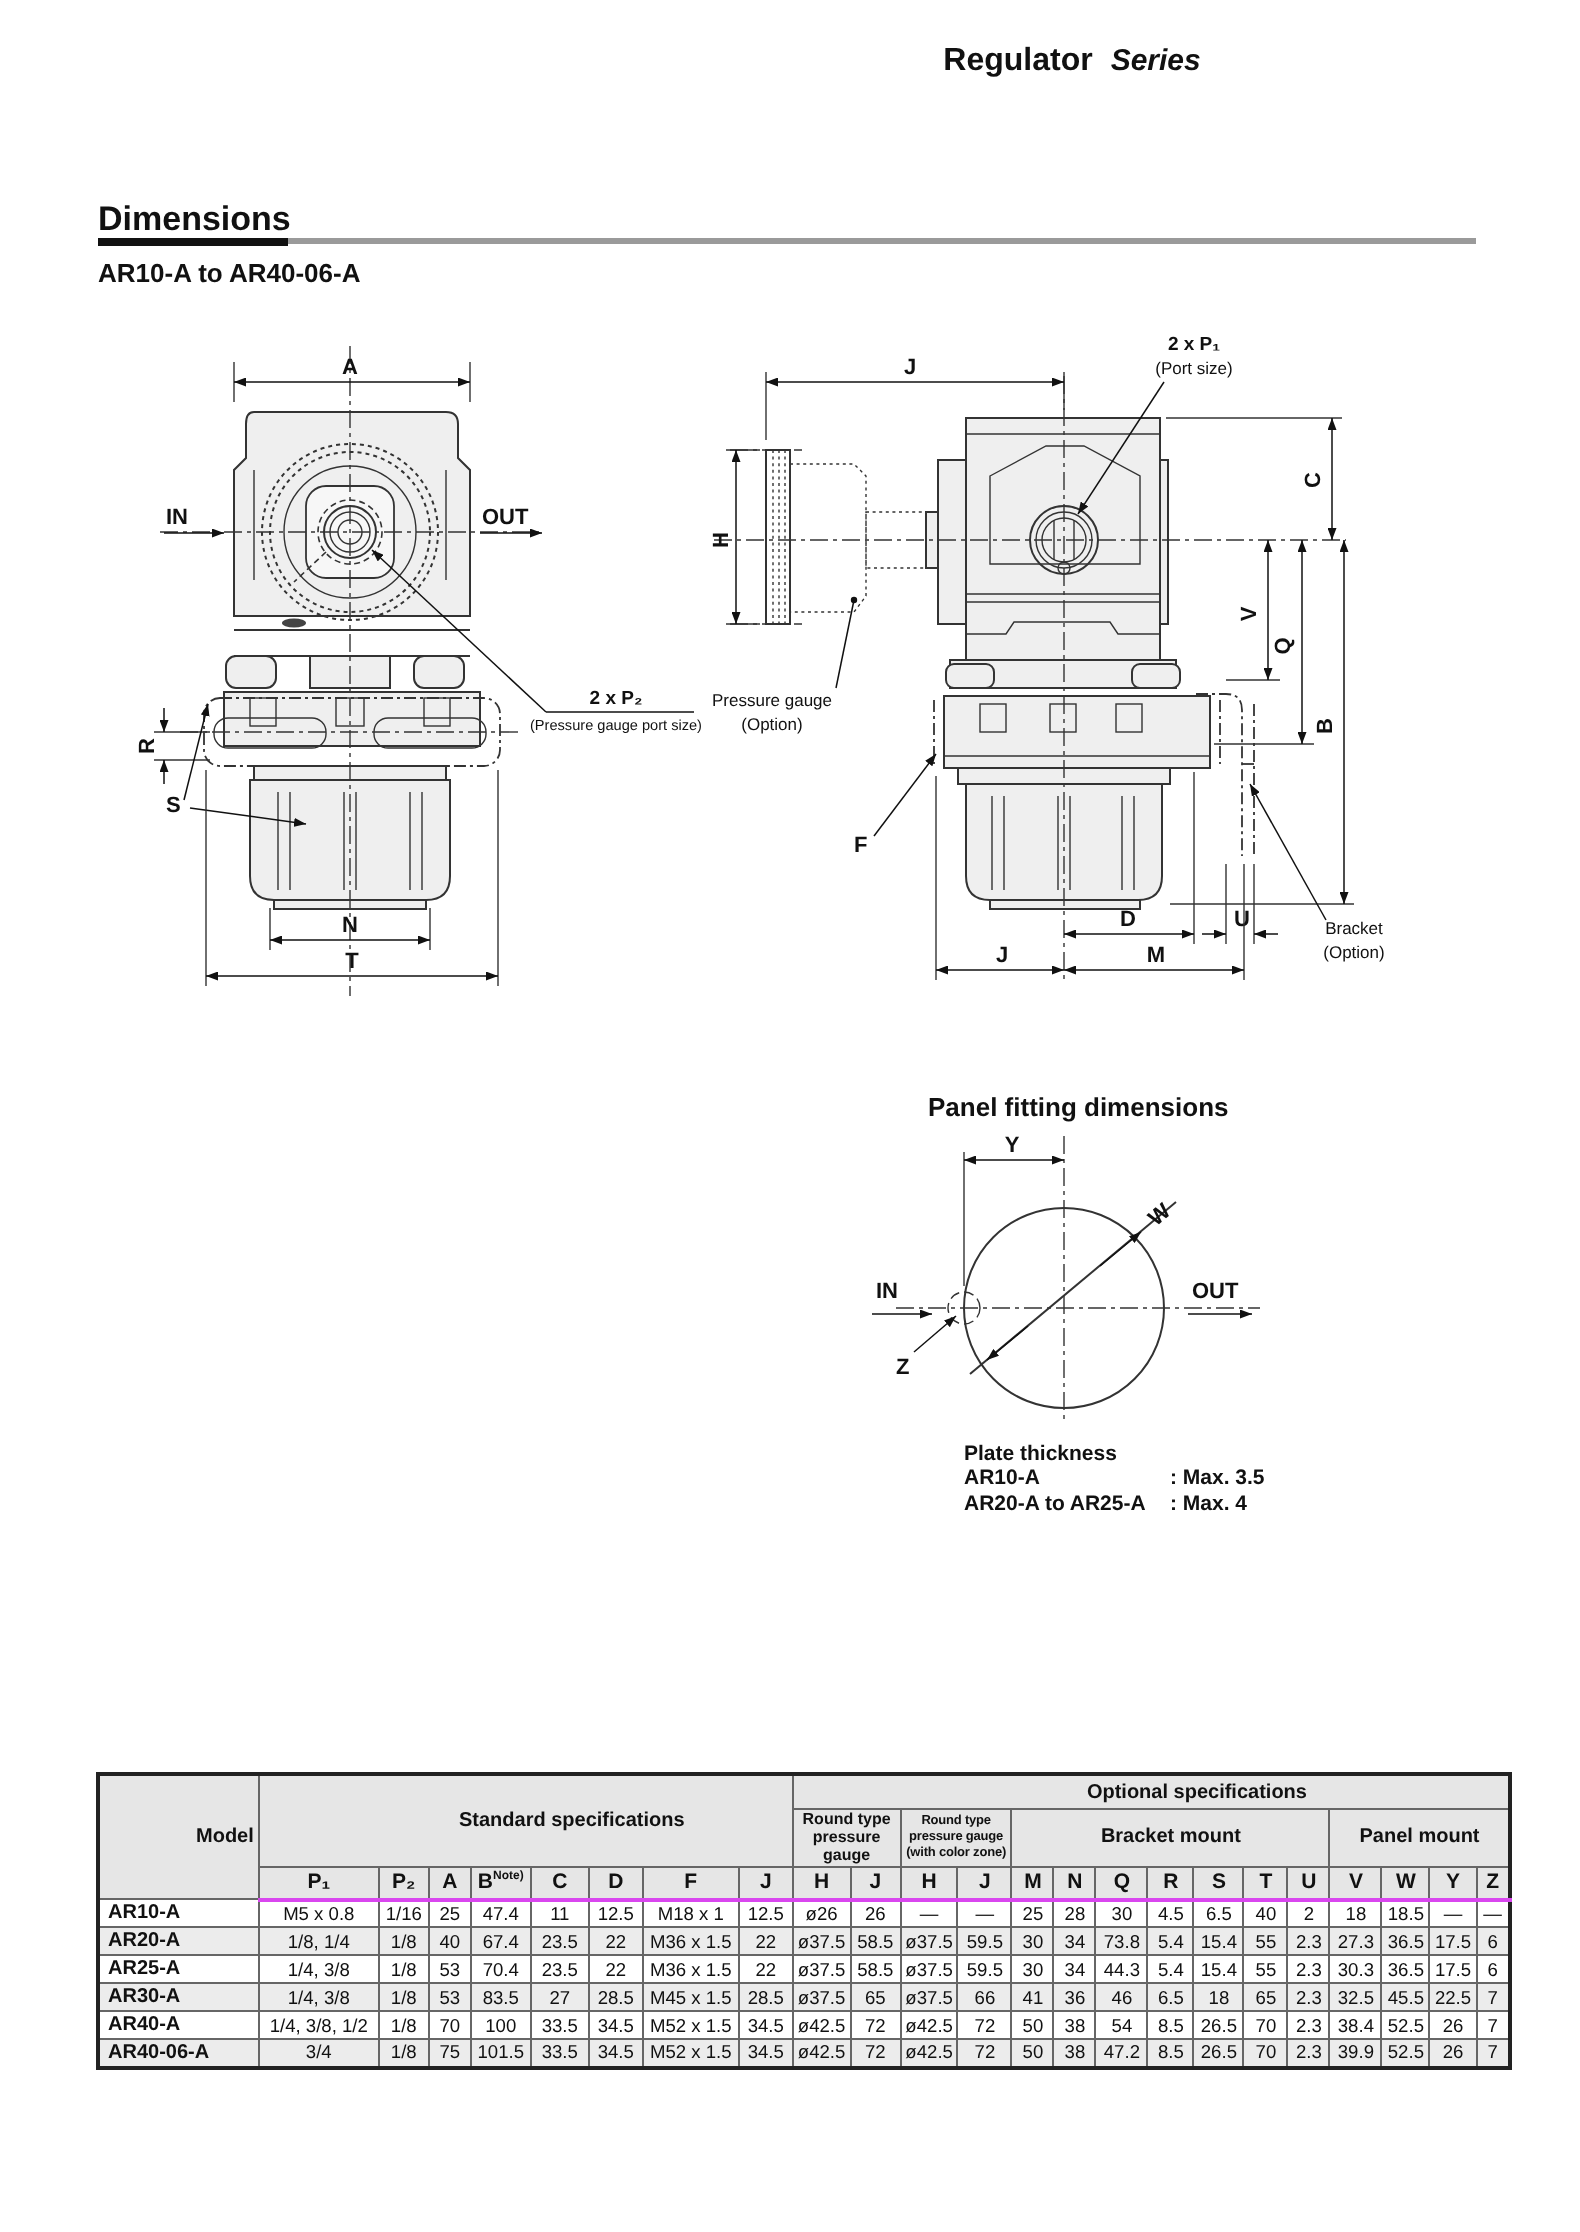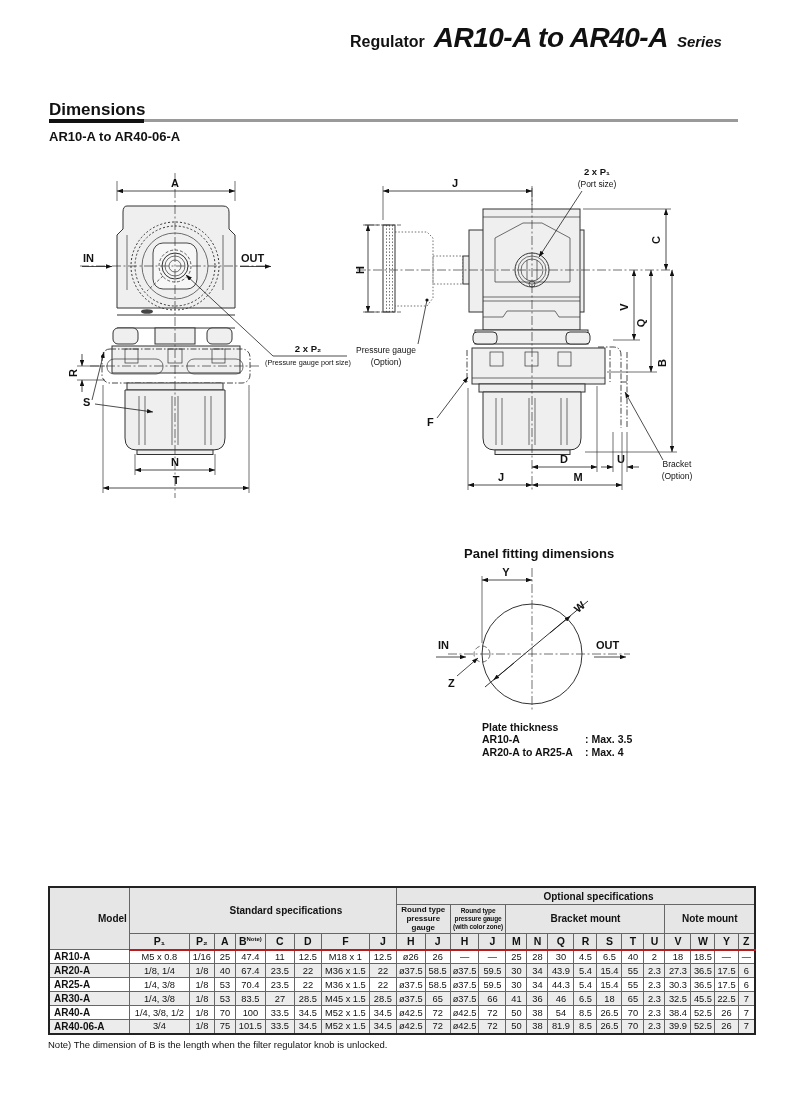--- a/index.html
+++ b/index.html
@@ -36,40 +36,39 @@
   
   .panel-title{position:absolute;left:464px;top:546px;font-size:13px;font-weight:bold;}
   .plate{position:absolute;left:442px;top:721px;font-size:10.5px;font-weight:bold;line-height:12.4px;margin-left:40px;}
   .plate-row span.m{display:inline-block;width:103px;}
   
   #dim-table{position:absolute;left:48px;top:886px;border-collapse:collapse;table-layout:fixed;
              border:2px solid #222;font-size:9.3px;}
   #dim-table th,#dim-table td{border:1px solid #666;padding:0 2px;text-align:center;
              white-space:nowrap;overflow:hidden;}
   #dim-table thead th{background:#e6e6e6;font-weight:bold;}
-  #dim-table thead tr:last-child th{border-bottom:2px solid #b91c1c;height:15px;font-size:10.5px;}
+  #dim-table thead tr:last-child th{border-bottom:2px solid #d946ef;height:15px;font-size:10.5px;}
   #dim-table .gh{font-size:10px;font-weight:bold;}
   #dim-table .sm{font-size:8px;line-height:1.15;white-space:normal;}
   #dim-table .sm2{font-size:6.5px;line-height:1.2;white-space:normal;letter-spacing:-0.1px;}
   #dim-table thead tr:nth-child(1) th{height:16px;padding-left:48px;}
   #dim-table thead tr:nth-child(2) th{height:27px;}
   #dim-table sup{font-size:6px;vertical-align:super;}
   #dim-table tbody tr{height:14px;}
   #dim-table tbody tr:nth-child(even){background:#ececec;}
   #dim-table tbody th{font-size:10px;font-weight:bold;text-align:left;padding-left:4px;}
   .table-note{position:absolute;left:48px;top:1039px;font-size:9.5px;}
 </style>
 </head>
 <body>
 
 <div class="page">
 
   <div class="title-block">
     <span class="title-kicker">Regulator</span>
-    <span class="title-main">AR10-A to AR40-A</span>
     <span class="title-suffix">Series</span>
   </div>
 
   <div class="sec-heading">Dimensions</div>
   <div class="sec-rule">
       <div class="sec-rule-black"></div>
     </div>
   <div class="sec-sub">AR10-A to AR40-06-A</div>
 
   <svg style="left:55px;top:163px" width="310" height="350" viewBox="0 0 310 350">
@@ -357,21 +356,21 @@
       <thead>
         <tr>
           <th rowspan="3" class="gh">Model</th>
           <th colspan="8" rowspan="2" class="gh">Standard specifications</th>
           <th colspan="15" class="gh">Optional specifications</th>
         </tr>
         <tr>
           <th colspan="2" class="sm">Round type pressure gauge</th>
           <th colspan="2" class="sm2">Round type pressure gauge (with color zone)</th>
           <th colspan="7" class="gh">Bracket mount</th>
-          <th colspan="4" class="gh">Note mount</th>
+          <th colspan="4" class="gh">Panel mount</th>
         </tr>
         <tr>
           <th class="col-h">P₁</th>
           <th class="col-h">P₂</th>
           <th class="col-h">A</th>
           <th class="col-h">B<sup>Note)</sup></th>
           <th class="col-h">C</th>
           <th class="col-h">D</th>
           <th class="col-h">F</th>
           <th class="col-h">J</th>
@@ -428,21 +427,21 @@
           <td>23.5</td>
           <td>22</td>
           <td>M36 x 1.5</td>
           <td>22</td>
           <td>ø37.5</td>
           <td>58.5</td>
           <td>ø37.5</td>
           <td>59.5</td>
           <td>30</td>
           <td>34</td>
-          <td>43.9</td>
+          <td>73.8</td>
           <td>5.4</td>
           <td>15.4</td>
           <td>55</td>
           <td>2.3</td>
           <td>27.3</td>
           <td>36.5</td>
           <td>17.5</td>
           <td>6</td>
         </tr>
         <tr>
@@ -532,27 +531,26 @@
           <td>33.5</td>
           <td>34.5</td>
           <td>M52 x 1.5</td>
           <td>34.5</td>
           <td>ø42.5</td>
           <td>72</td>
           <td>ø42.5</td>
           <td>72</td>
           <td>50</td>
           <td>38</td>
-          <td>81.9</td>
+          <td>47.2</td>
           <td>8.5</td>
           <td>26.5</td>
           <td>70</td>
           <td>2.3</td>
           <td>39.9</td>
           <td>52.5</td>
           <td>26</td>
           <td>7</td>
         </tr>
       </tbody>
     </table>
-  <div class="table-note">Note) The dimension of B is the length when the filter regulator knob is unlocked.</div>
 
 </div>
 
 </body></html>

